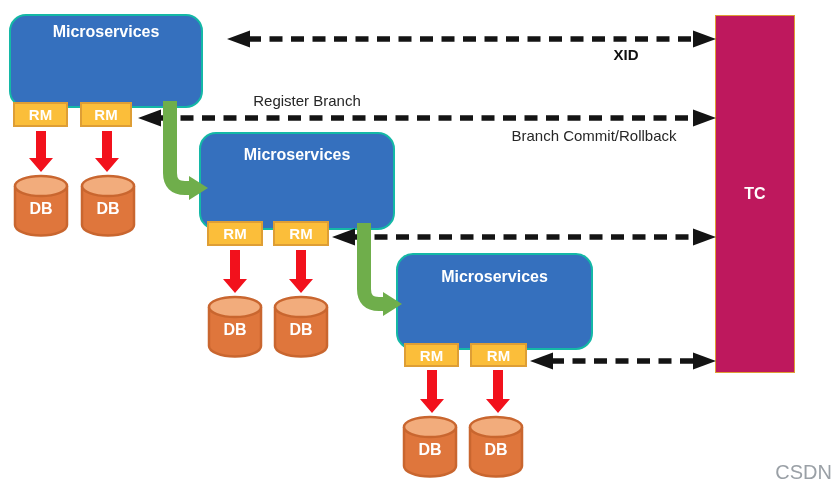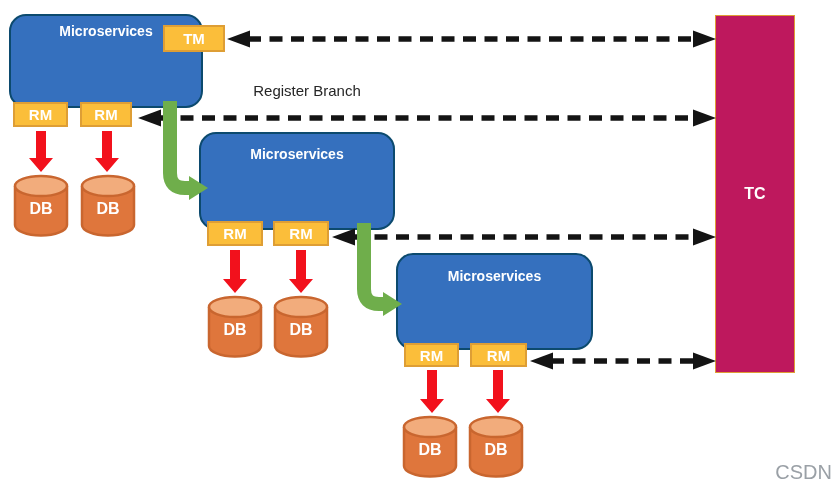--- a/index.html
+++ b/index.html
@@ -1,22 +1,22 @@
 <!DOCTYPE html>
 <html><head>
 <meta charset="utf-8">
 <style>
   html,body{margin:0;padding:0;background:#fff;}
   #stage{
     position:relative;width:836px;height:487px;background:#ffffff;overflow:hidden;
     font-family:"Liberation Sans",sans-serif;
   }
   .ms-box{
-    position:absolute;background:#3570BE;border:2px solid #0c4a6e;border-radius:17px;
-    box-sizing:border-box;color:#fff;font-weight:bold;font-size:14px;text-align:center;
+    position:absolute;background:#3570BE;border:2px solid #14b8a6;border-radius:17px;
+    box-sizing:border-box;color:#fff;font-weight:bold;font-size:16px;text-align:center;
     z-index:1;
   }
   .ms-label{display:block;}
   .tag{
     position:absolute;background:#FBBE3A;border:2px solid #DE9E35;box-sizing:border-box;
     color:#fff;font-weight:bold;font-size:15px;display:flex;align-items:center;justify-content:center;
     z-index:3;
   }
   .tc-box{
     position:absolute;left:715px;top:15px;width:80px;height:358px;
@@ -40,21 +40,20 @@
   }
 </style>
 </head>
 <body>
 
 <div id="stage">
 
   <div class="ms-box" style="left:9px;top:14px;width:194px;height:94px;padding-top:7px;">
     <span class="ms-label">Microservices</span>
   </div>
-  <div class="tag" style="left:163px;top:25px;width:62px;height:27px;">TM</div>
   <div class="tag" style="left:13px;top:102px;width:55px;height:25px;">RM</div>
   <div class="tag" style="left:80px;top:102px;width:52px;height:25px;">RM</div>
 
   <div class="ms-box" style="left:199px;top:132px;width:196px;height:98px;padding-top:12px;">
     <span class="ms-label">Microservices</span>
   </div>
   <div class="tag" style="left:207px;top:221px;width:56px;height:25px;">RM</div>
   <div class="tag" style="left:273px;top:221px;width:56px;height:25px;">RM</div>
 
   <div class="ms-box" style="left:396px;top:253px;width:197px;height:97px;padding-top:13px;">
@@ -147,17 +146,19 @@
     <g fill="#F2111C">
       <polygon points="36,131 46,131 46,158 53,158 41,172 29,158 36,158"></polygon>
       <polygon points="102,131 112,131 112,158 119,158 107,172 95,158 102,158"></polygon>
       <polygon points="230,250 240,250 240,279 247,279 235,293 223,279 230,279"></polygon>
       <polygon points="296,250 306,250 306,279 313,279 301,293 289,279 296,279"></polygon>
       <polygon points="427,370 437,370 437,399 444,399 432,413 420,399 427,399"></polygon>
       <polygon points="493,370 503,370 503,399 510,399 498,413 486,399 493,399"></polygon>
     </g>
   </svg>
 
-  <div class="edge-label" style="left:217px;top:82px;width:180px;">Register Branch</div>
+  <div class="edge-label bold" style="left:576px;top:46px;width:100px;">XID</div>
+  <div class="edge-label" style="left:217px;top:92px;width:180px;">Register Branch</div>
+  <div class="edge-label" style="left:489px;top:127px;width:210px;">Branch Commit/Rollback</div>
 
   <div class="watermark">CSDN @String-int</div>
 
 </div>
 
 </body></html>

